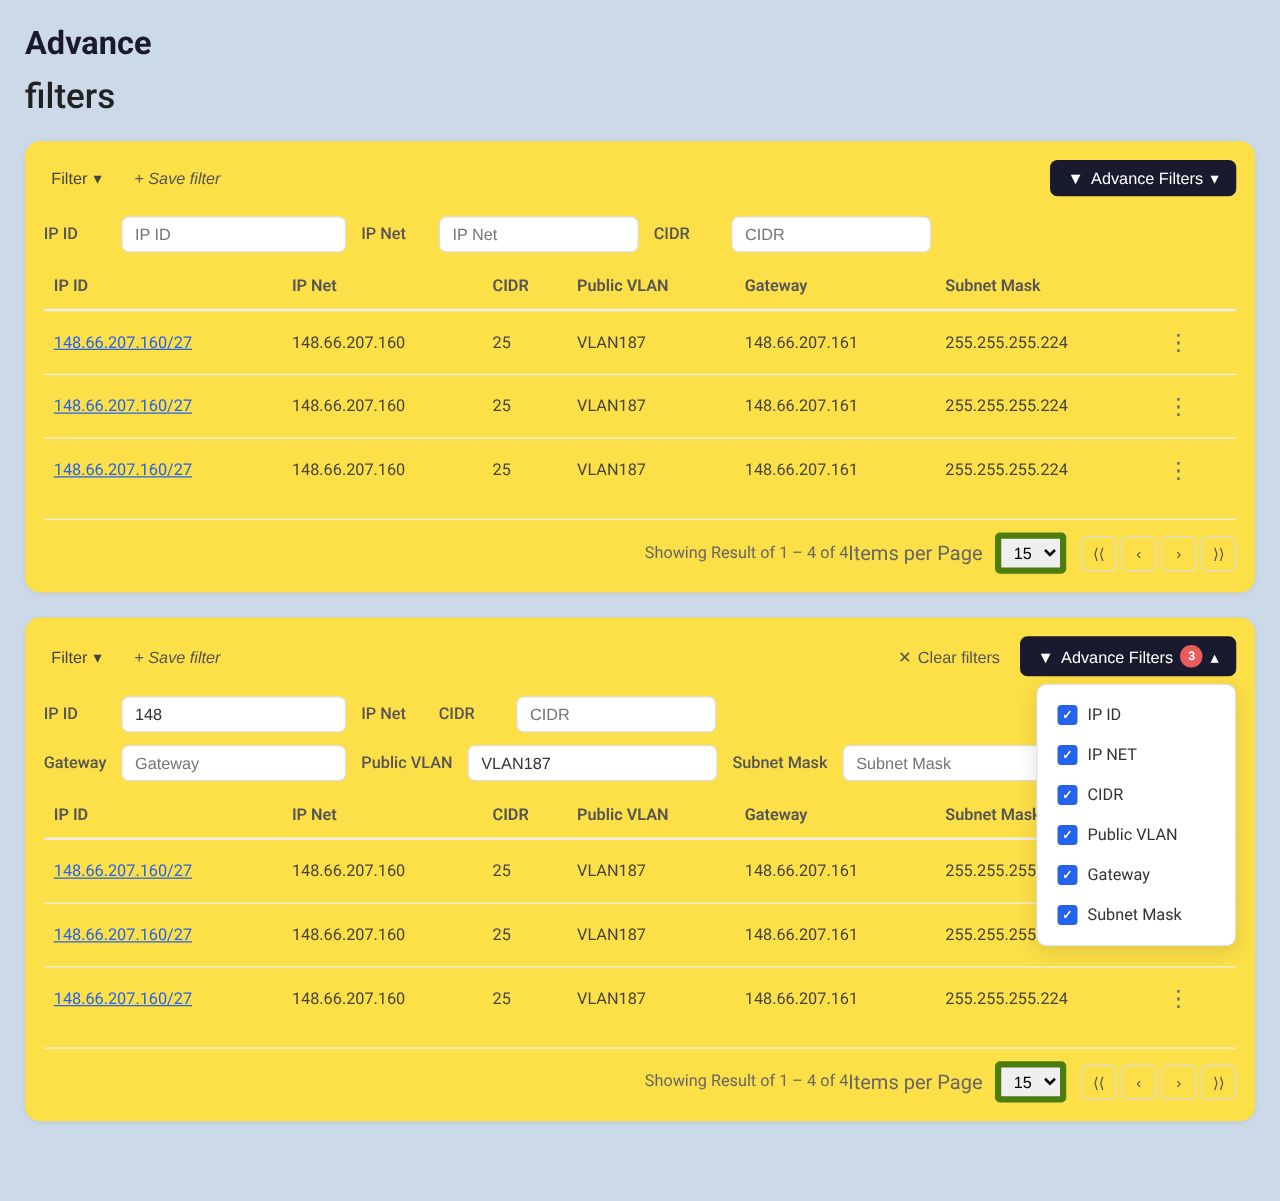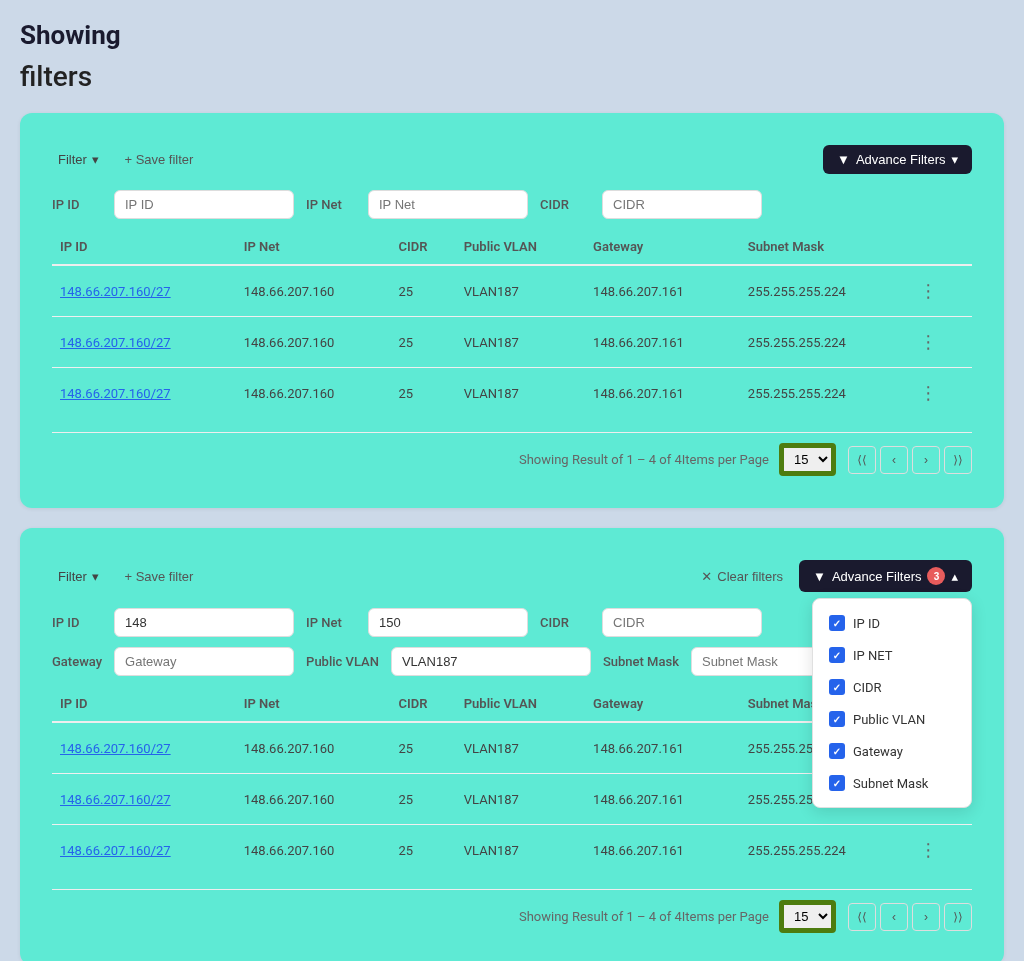--- a/index.html
+++ b/index.html
@@ -18,23 +18,23 @@
       margin-bottom: 10px;
     }
     .page-title {
       text-align: left;
       font-size: 28px;
       font-weight: 500;
       color: #222;
       margin-bottom: 20px;
     }
     .card {
-      background: #5eead4;
+      background: #fde047;
       border-radius: 12px;
-      padding: 32px;
+      padding: 15px;
       margin-bottom: 20px;
       box-shadow: 0 1px 4px rgba(0,0,0,0.07);
     }
     .filter-bar {
       display: flex;
       align-items: center;
       justify-content: space-between;
       margin-bottom: 16px;
     }
     .filter-bar-left {
@@ -59,20 +59,21 @@
       display: flex;
       align-items: center;
       gap: 4px;
       background: none;
       border: none;
       color: #555;
       font-size: 13px;
       cursor: pointer;
       padding: 4px 8px;
       border-radius: 5px;
+      font-style: italic;
     }
     .advance-filters-btn {
       display: flex;
       align-items: center;
       gap: 6px;
       background: #1a1a2e;
       color: #fff;
       border: none;
       border-radius: 6px;
       padding: 7px 14px;
@@ -166,21 +167,21 @@
     .showing-text {
       font-size: 13px;
       color: #666;
     }
     .pagination {
       display: flex;
       align-items: center;
       gap: 4px;
     }
     .pagination-label {
-      font-size: 13px;
+      font-size: 16px;
       color: #666;
       margin-right: 6px;
     }
     .pagination select {
       border: 5px solid #4d7c0f;
       border-radius: 4px;
       padding: 3px 6px;
       font-size: 13px;
       margin-right: 8px;
     }
@@ -249,21 +250,21 @@
     .checkbox-icon::after {
       content: '✓';
       color: #fff;
       font-size: 10px;
       font-weight: 700;
     }
   </style>
 </head>
 <body>
 
-<div class="app-title">Showing</div>
+<div class="app-title">Advance</div>
 
 <div class="page-title">filters</div>
 
 <div class="card">
 
   <div class="filter-bar">
     <div class="filter-bar-left">
       <button class="filter-btn">
         <span>Filter</span>
         <span>▾</span>
@@ -400,21 +401,20 @@
     <span>Subnet Mask</span>
   </div>
         </div>
     </div>
   </div>
 
   <div class="filter-row">
     <label>IP ID</label>
     <input class="filter-input wide" type="text" value="148" style="">
     <label>IP Net</label>
-    <input class="filter-input medium" type="text" value="150" style="">
     <label>CIDR</label>
     <input class="filter-input medium" type="text" placeholder="CIDR" style="">
   </div>
 
   <div class="filter-row">
     <label>Gateway</label>
     <input class="filter-input wide" type="text" placeholder="Gateway" style="">
     <label>Public VLAN</label>
     <input class="filter-input full" type="text" value="VLAN187" style="">
     <label>Subnet Mask</label>

